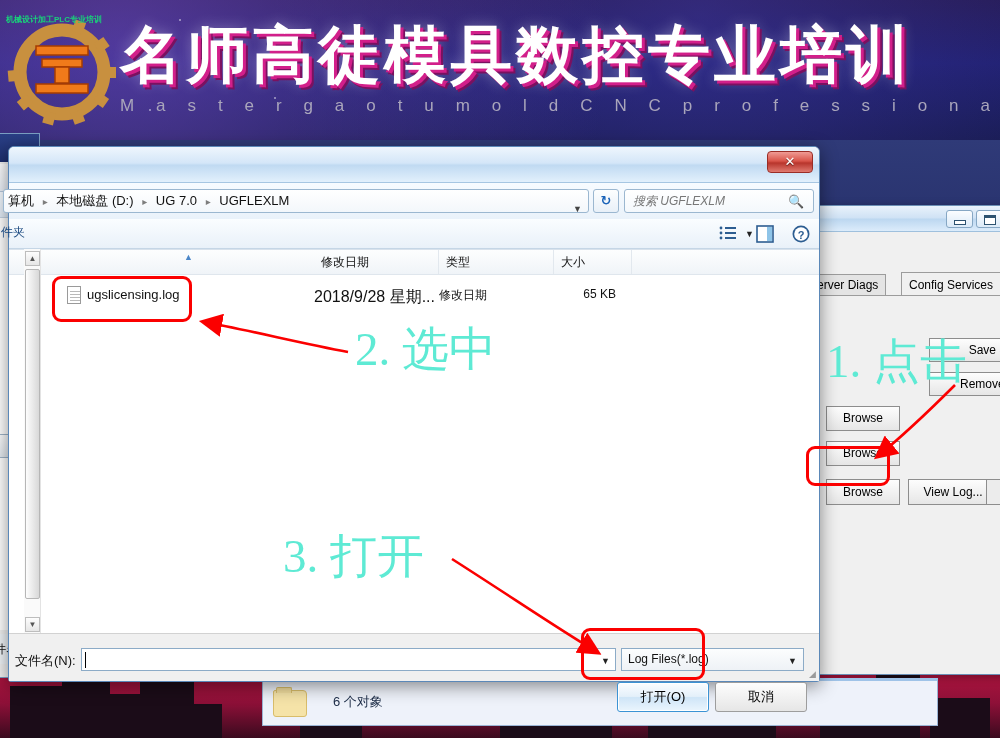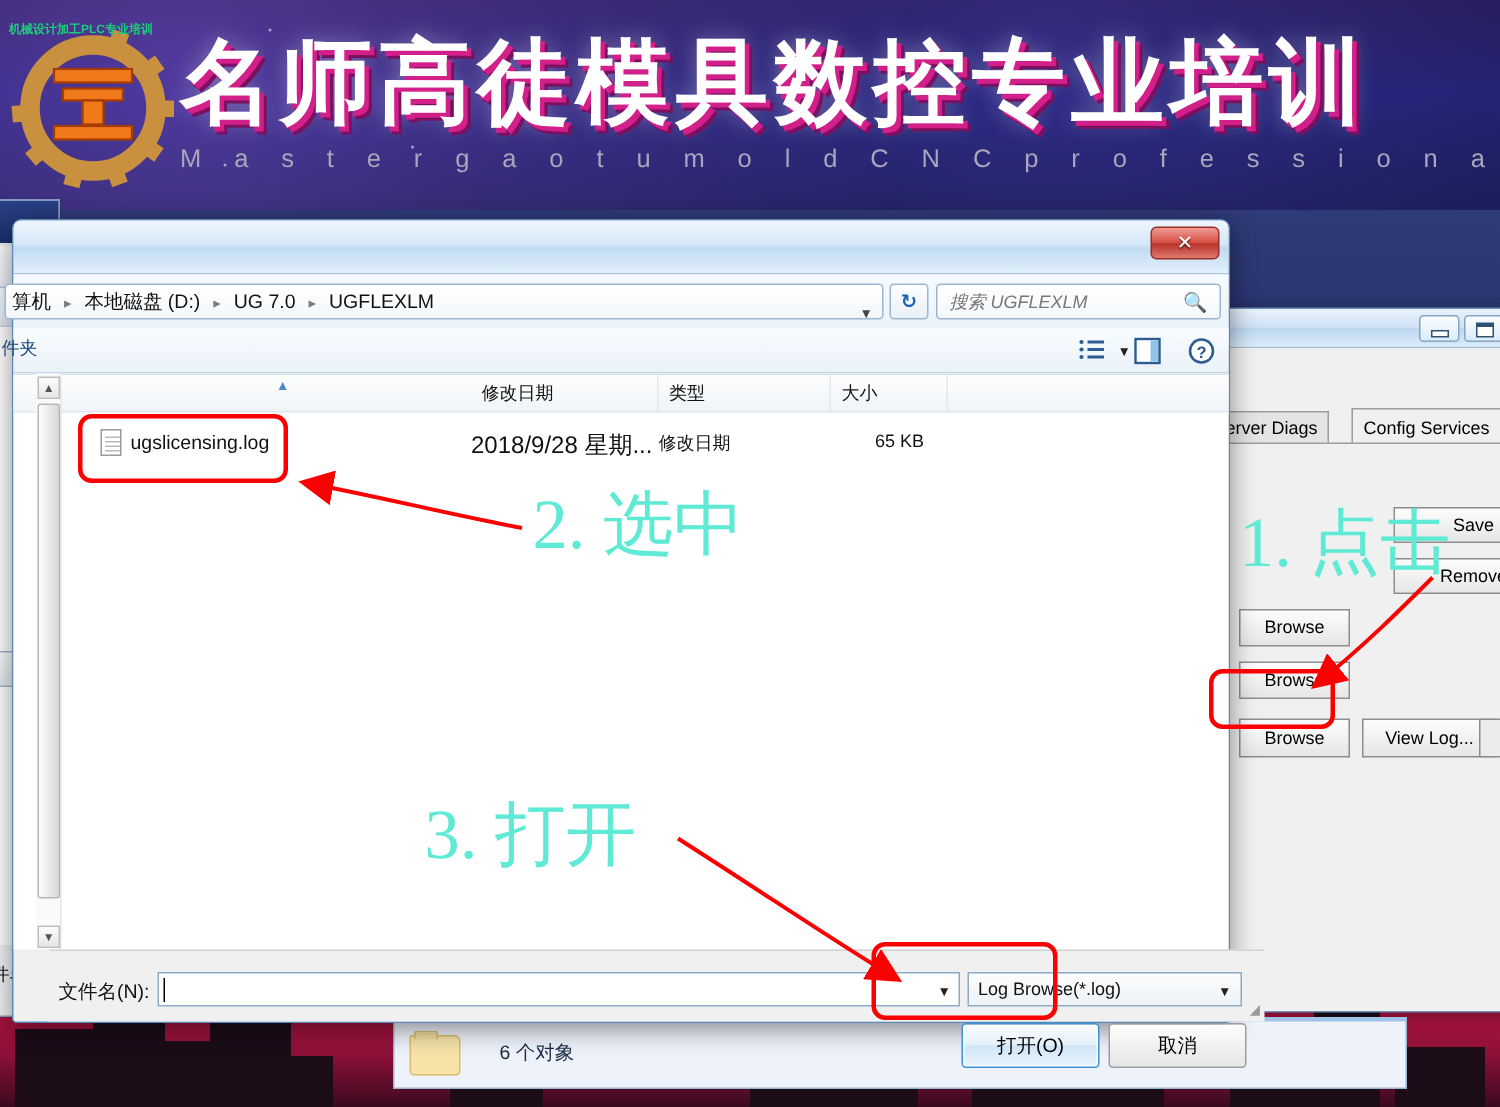--- a/index.html
+++ b/index.html
@@ -152,21 +152,21 @@
   #file-size{position:absolute;left:545px;top:11px;width:62px;font-size:12px;color:#111;text-align:right;}
 
   #lv-scroll{position:absolute;left:15px;top:102px;width:17px;height:384px;background:#fafafa;border-right:1px solid #e3e3e3;}
   #lv-up{position:absolute;left:16px;top:104px;width:15px;height:15px;background:linear-gradient(180deg,#fdfdfd,#e6e6e6);
     border:1px solid #bdbdbd;font-size:8px;line-height:13px;text-align:center;color:#555;}
   #lv-thumb{position:absolute;left:16px;top:122px;width:15px;height:330px;
     background:linear-gradient(90deg,#fdfdfd,#d8d8d8);border:1px solid #b6b6b6;border-radius:2px;}
   #lv-dn{position:absolute;left:16px;top:470px;width:15px;height:15px;background:linear-gradient(180deg,#fdfdfd,#e6e6e6);
     border:1px solid #bdbdbd;font-size:8px;line-height:13px;text-align:center;color:#555;}
 
-  #dlg-bottom{position:absolute;left:0;top:486px;width:810px;height:48px;background:#f0f0f0;border-top:1px solid #d2d2d2;margin-left:24px;}
+  #dlg-bottom{position:absolute;left:0;top:486px;width:810px;height:48px;background:#f0f0f0;border-top:1px solid #d2d2d2;}
   #fn-label{position:absolute;left:6px;top:18px;font-size:13px;color:#111;}
   #fn-input{position:absolute;left:72px;top:14px;width:535px;height:23px;background:#fff;
     border:1px solid #8cabc7;}
   #fn-caret{position:absolute;left:3px;top:3px;width:1px;height:16px;background:#000;}
   #fn-drop{position:absolute;right:5px;top:7px;font-size:9px;color:#222;}
   #filter{position:absolute;left:612px;top:14px;width:183px;height:23px;
     background:linear-gradient(180deg,#fcfdfe,#eef2f6);border:1px solid #8cabc7;}
   #filter-txt{position:absolute;left:6px;top:3px;font-size:12px;color:#111;}
   #filter-drop{position:absolute;right:6px;top:7px;font-size:9px;color:#222;}
   #btn-open{position:absolute;left:608px;top:48px;width:92px;height:30px;border-radius:3px;
@@ -401,21 +401,21 @@
   <div id="lv-thumb"></div>
   <div id="lv-dn">▼</div>
 
   <div id="dlg-bottom">
     <div id="fn-label">文件名(N):</div>
     <div id="fn-input">
       <div id="fn-caret"></div>
       <span id="fn-drop">▼</span>
     </div>
     <div id="filter">
-      <span id="filter-txt">Log Browse(*.log)</span>
+      <span id="filter-txt">Log Files(*.log)</span>
       <span id="filter-drop">▼</span>
     </div>
     <div id="btn-open">打开(O)</div>
     <div id="btn-cancel">取消</div>
     <div id="grip">◢</div>
   </div>
 </div>
 
 <div class="anno-box" style="left:52px;top:276px;width:140px;height:46px;"></div>
 <div class="anno-box" style="left:806px;top:446px;width:84px;height:40px;"></div>

